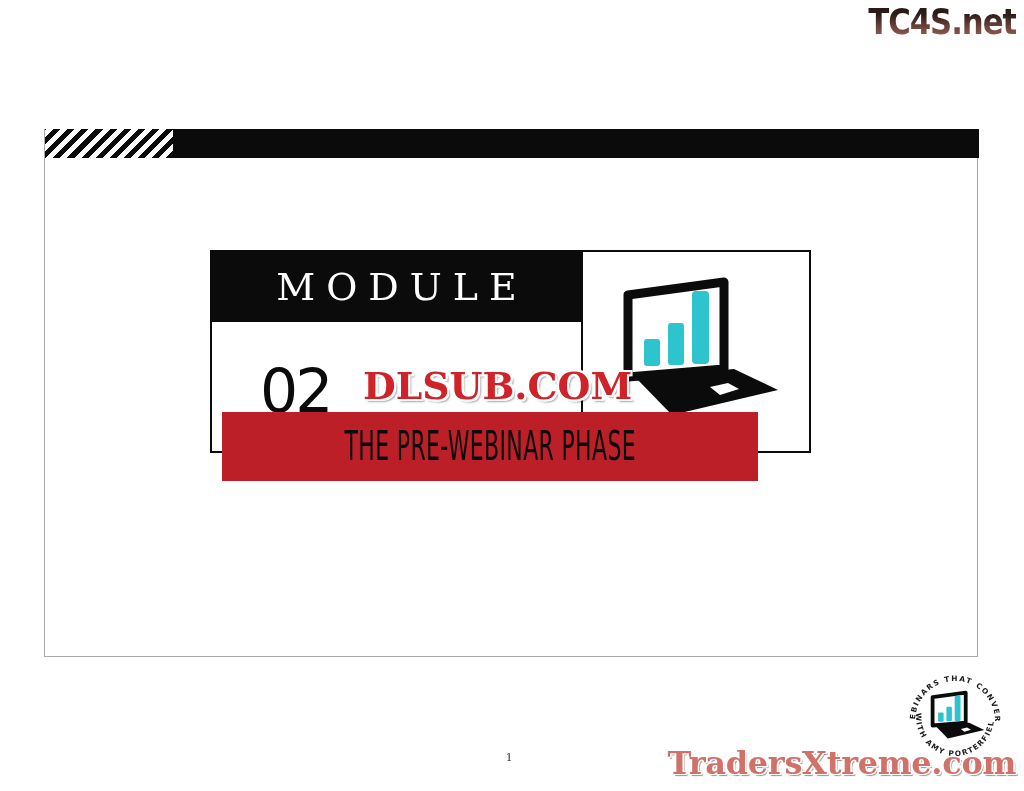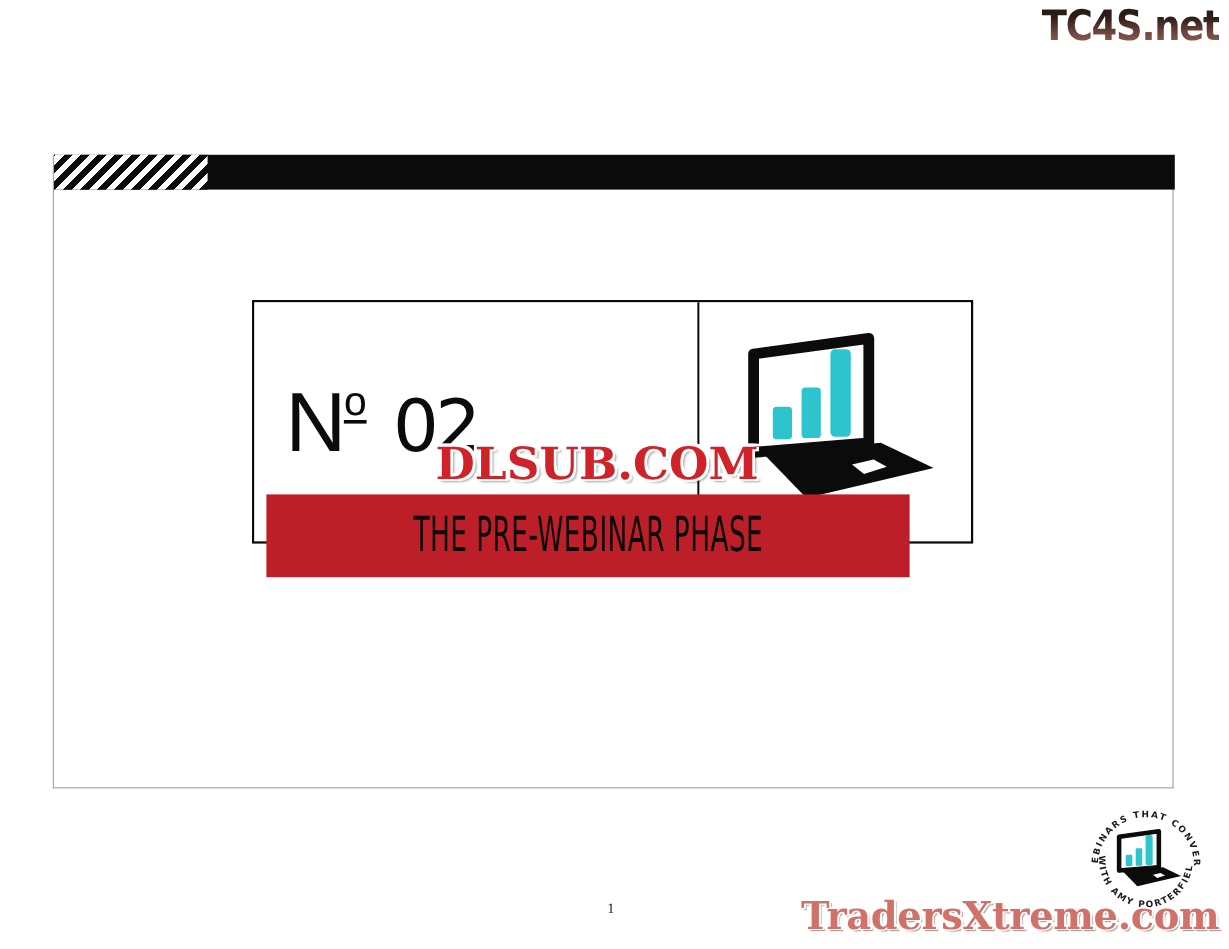--- a/index.html
+++ b/index.html
@@ -283,22 +283,24 @@
 
     <div class="slide-topbar">
       <div class="slide-stripes"></div>
     </div>
 
     <div class="module-card">
 
       <div class="module-grid">
 
         <div class="module-left">
+          <div class="module-band">
+            <span class="module-band-text">MODULE</span>
+          </div>
           <div class="module-numrow">
-            <span class="module-no"><span>N</span><sup>o</sup></span>
             <span class="module-num">02</span>
           </div>
         </div>
 
         <div class="module-right">
           <svg class="laptop-icon" viewBox="0 0 180 150">
 
             <path d="M22 18 L118 5 L118 92 L22 100 Z" fill="none" stroke="#0b0b0b" stroke-width="9" stroke-linejoin="round"></path>
 
             <rect x="38" y="62" width="16" height="27" rx="3" fill="#2ec4ce"></rect>

